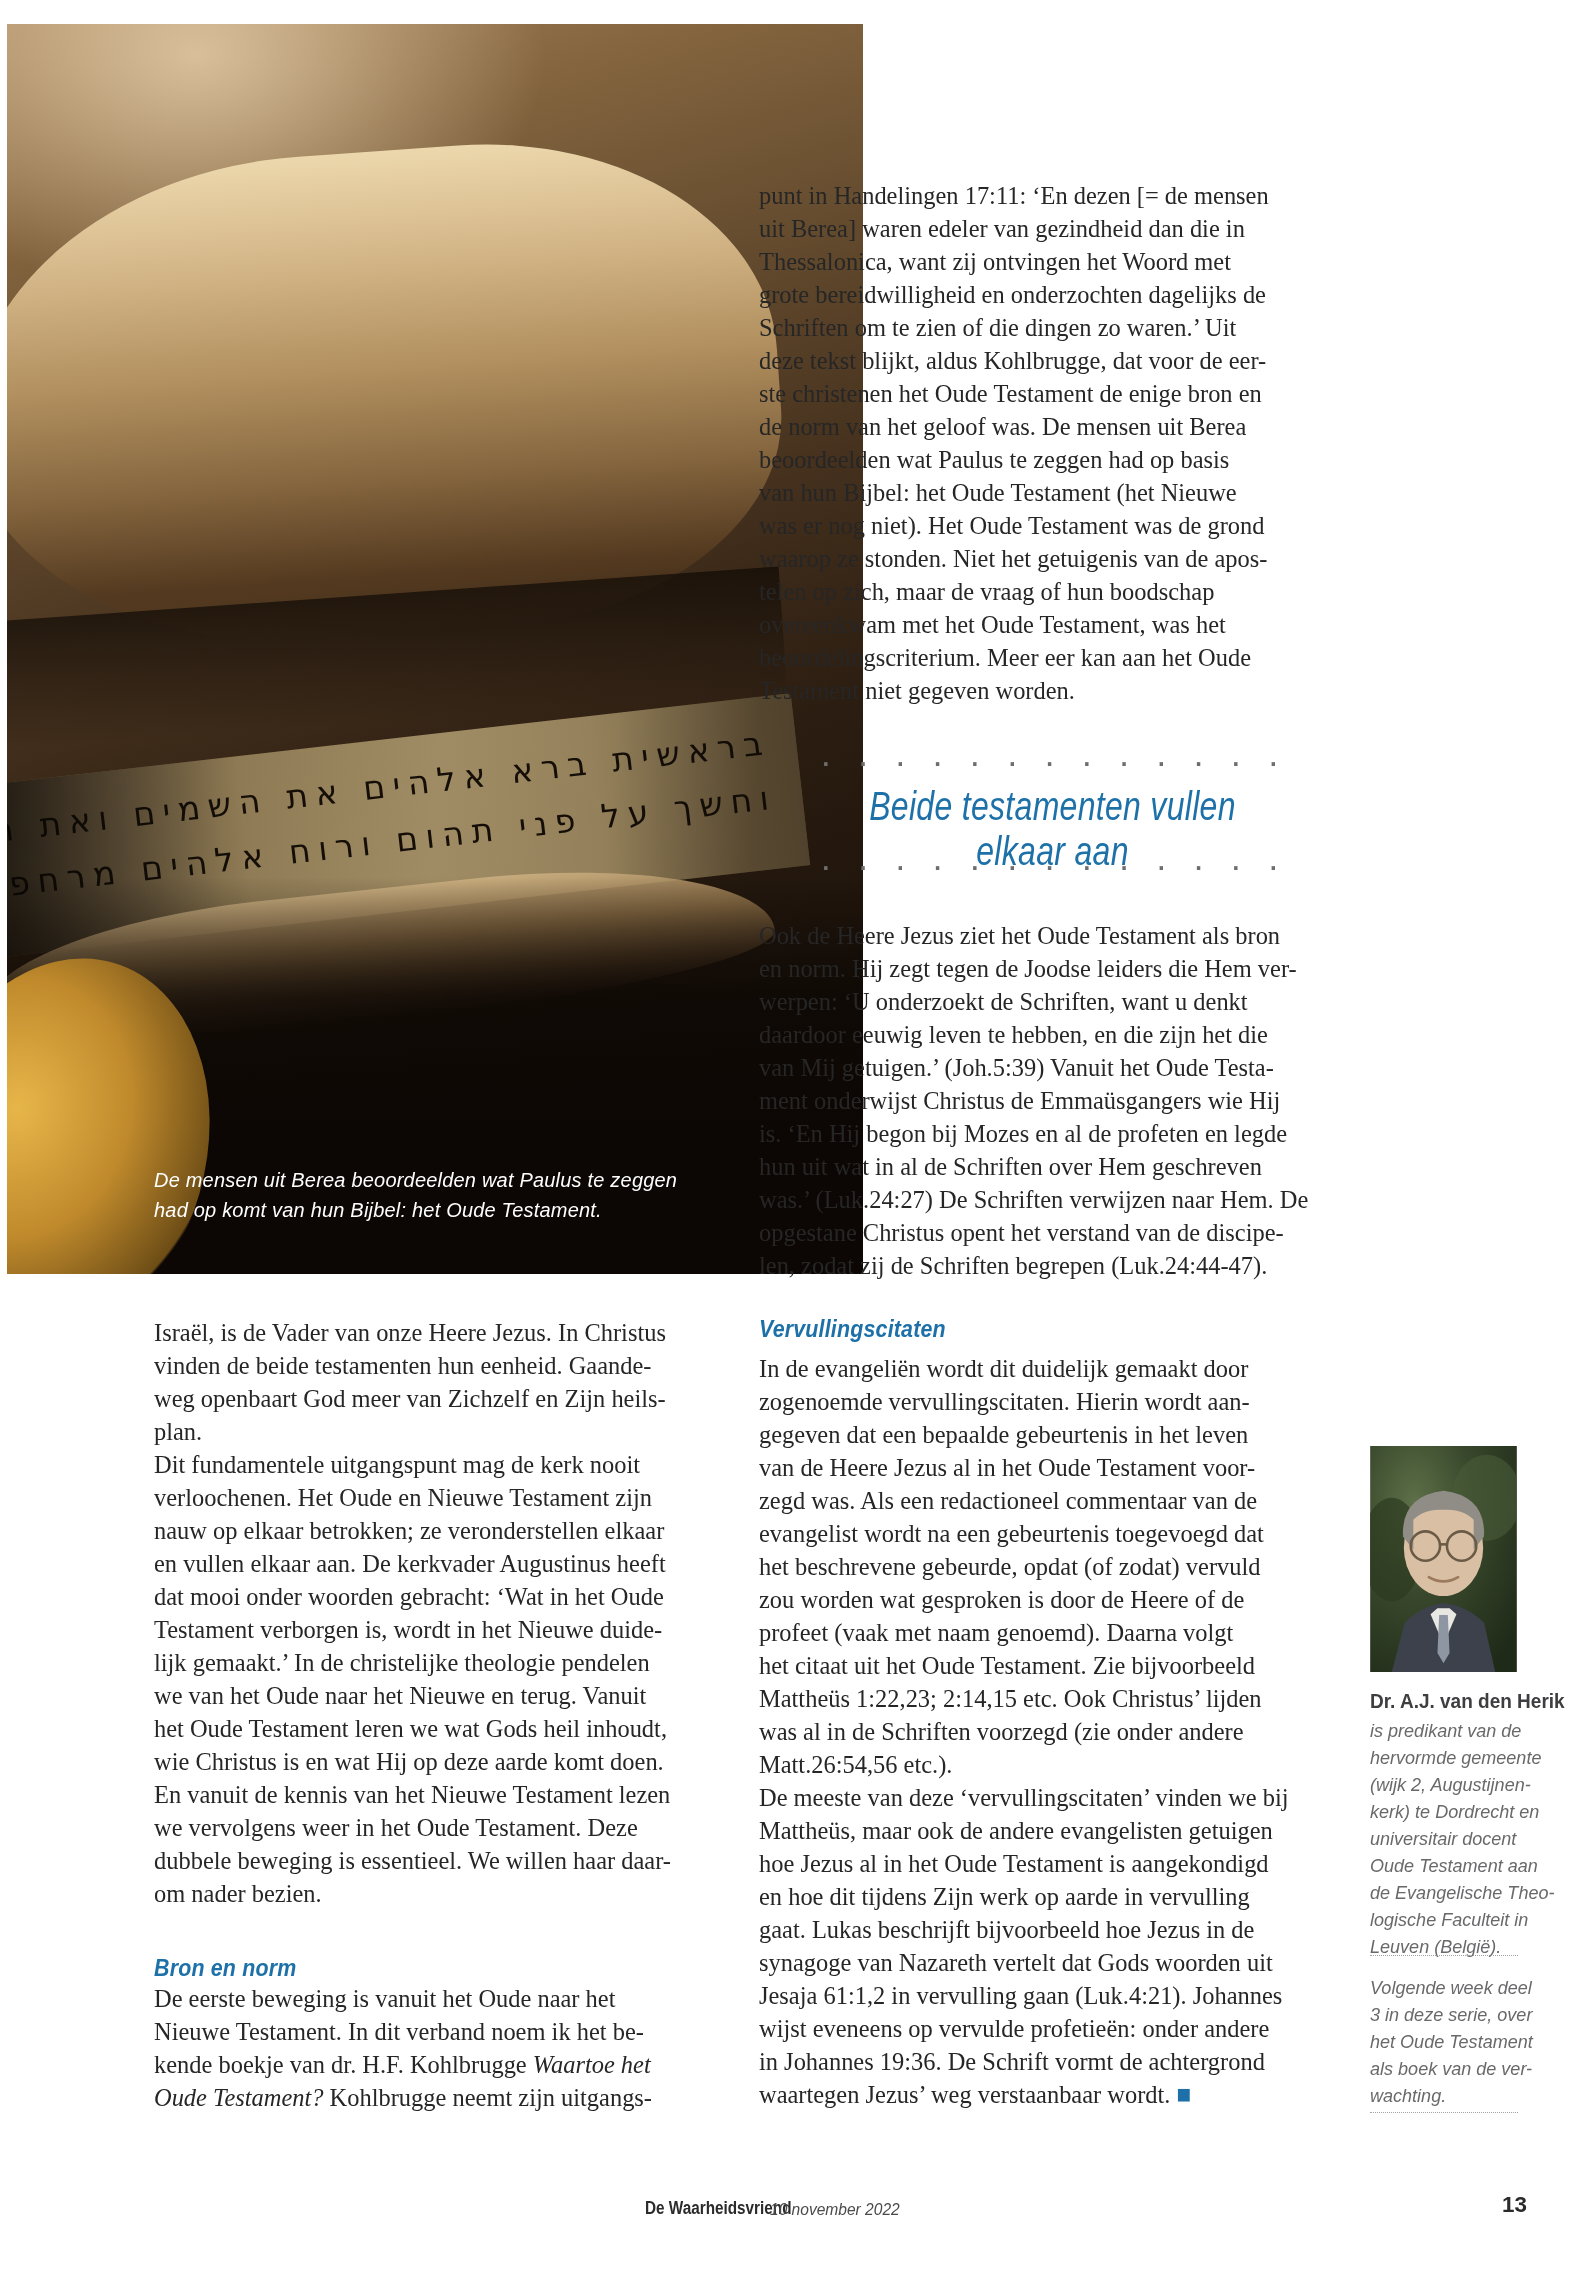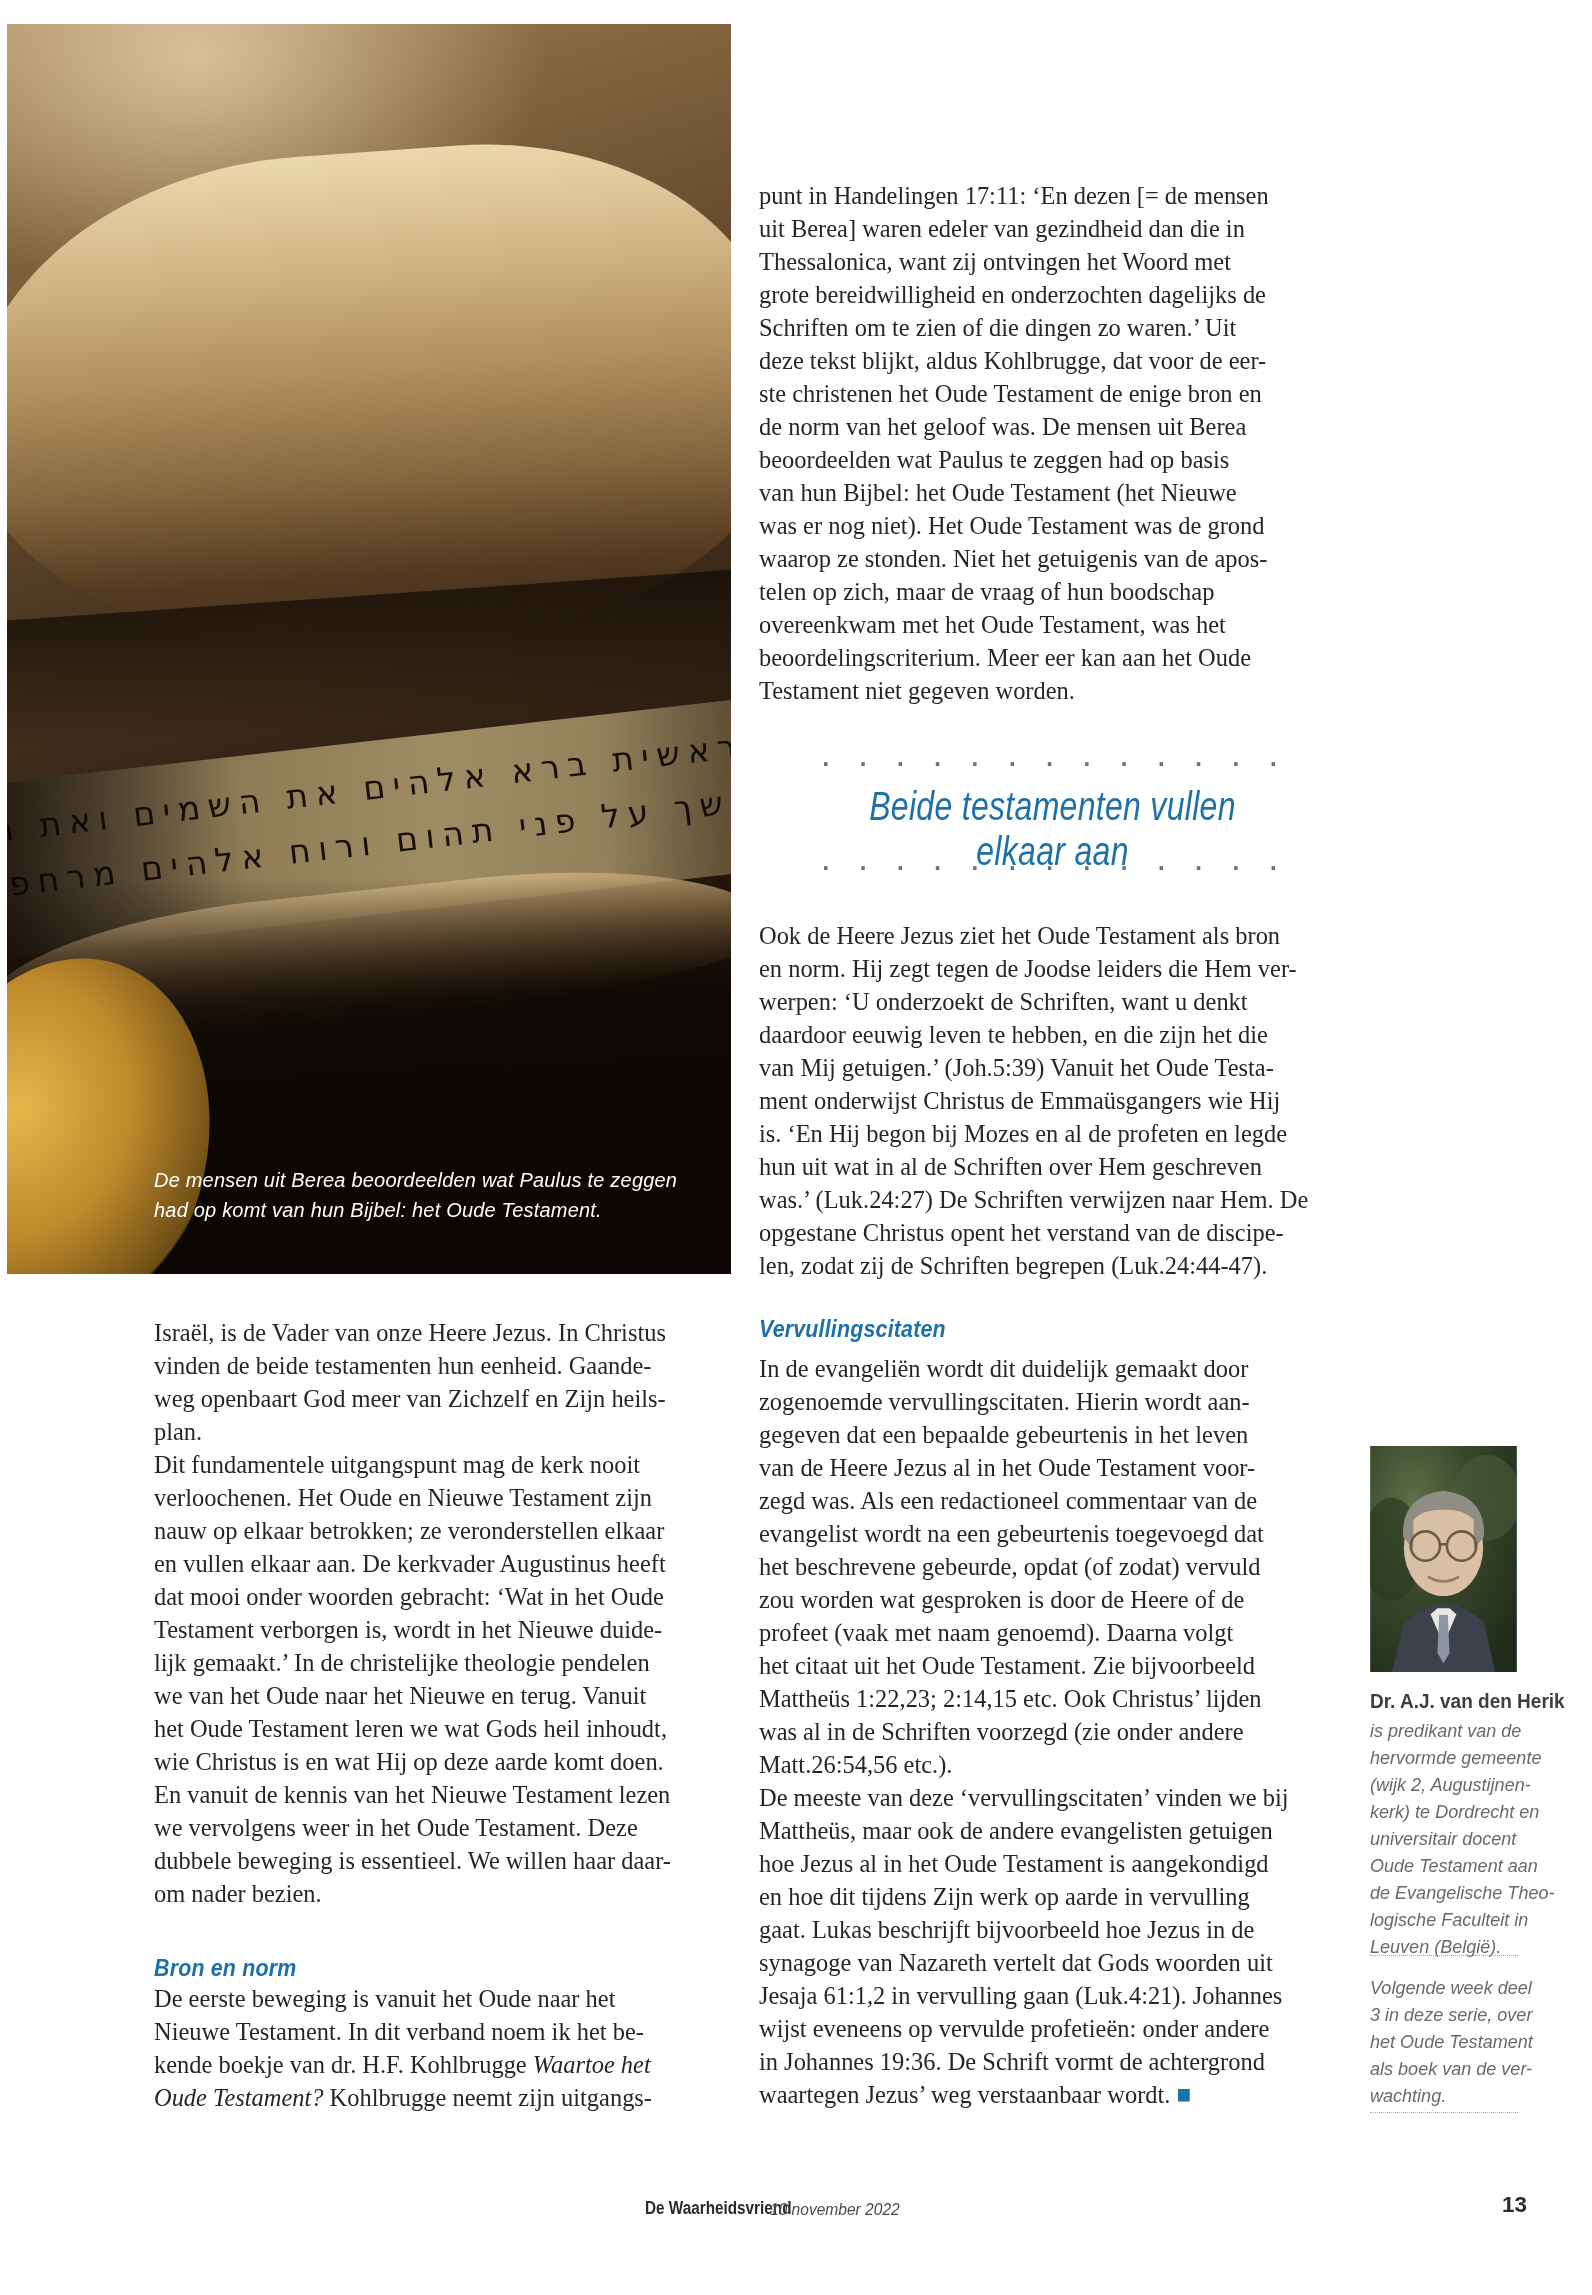--- a/index.html
+++ b/index.html
@@ -1,20 +1,20 @@
 <!DOCTYPE html>
 <html style="font-size:14px"><head>
 <meta charset="utf-8">
 <style>
   html,body{margin:0;padding:0;background:#ffffff;}
   .page{position:relative;width:1592px;height:2295px;background:#fff;overflow:hidden;
         font-family:"Liberation Serif",serif;}
 
   
-  .photo{position:absolute;left:7px;top:24px;width:724px;height:1250px;overflow:hidden;
+  .photo{position:absolute;left:7px;top:24px;width:856px;height:1250px;overflow:hidden;
          background:linear-gradient(163deg,#a5845c 0%,#84653f 14%,#644b2e 30%,#44301d 46%,#2b1d11 62%,#1d130b 80%,#150f09 100%);}
   .photo .glow{position:absolute;left:-52px;top:-78px;width:604px;height:362px;
          background:radial-gradient(ellipse at 40% 30%,rgba(238,216,180,.75),rgba(238,216,180,0) 68%);}
   .photo .roll{position:absolute;left:-39px;top:128px;width:811px;height:483px;transform:rotate(-4deg);
          border-radius:48% 42% 40% 46% / 60% 52% 46% 52%;
          background:linear-gradient(#ecd7ac 0%,#d6b98b 20%,#b2905f 45%,#84653e 68%,#53391f 88%,rgba(40,26,12,0) 100%);}
   .photo .rollshadow{position:absolute;left:-17.3px;top:570px;width:794px;height:129px;transform:rotate(-4deg);
          background:linear-gradient(rgba(10,6,3,.65),rgba(10,6,3,0));}
   .photo .band{position:absolute;left:-24px;top:715px;width:820px;height:173px;transform:rotate(-6.5deg);
          background:linear-gradient(100deg,#3f3322 0%,#63523a 12%,#8d7953 30%,#a08c64 55%,#93805a 76%,#6b583b 93%);

